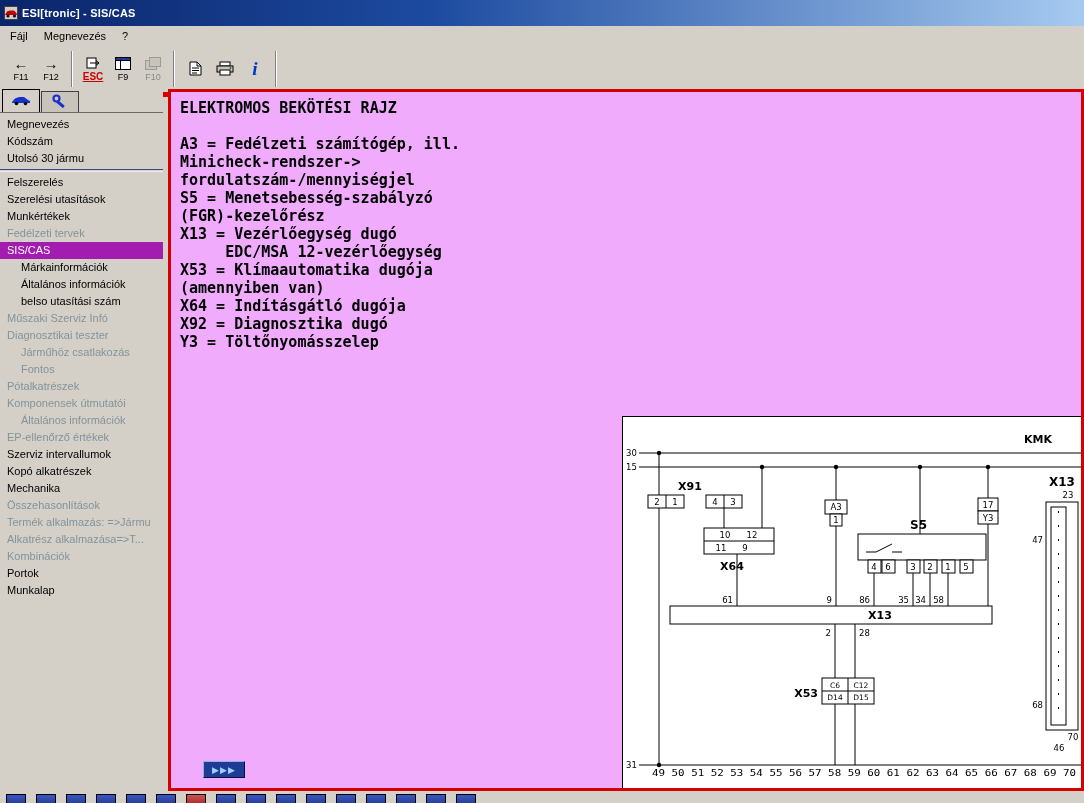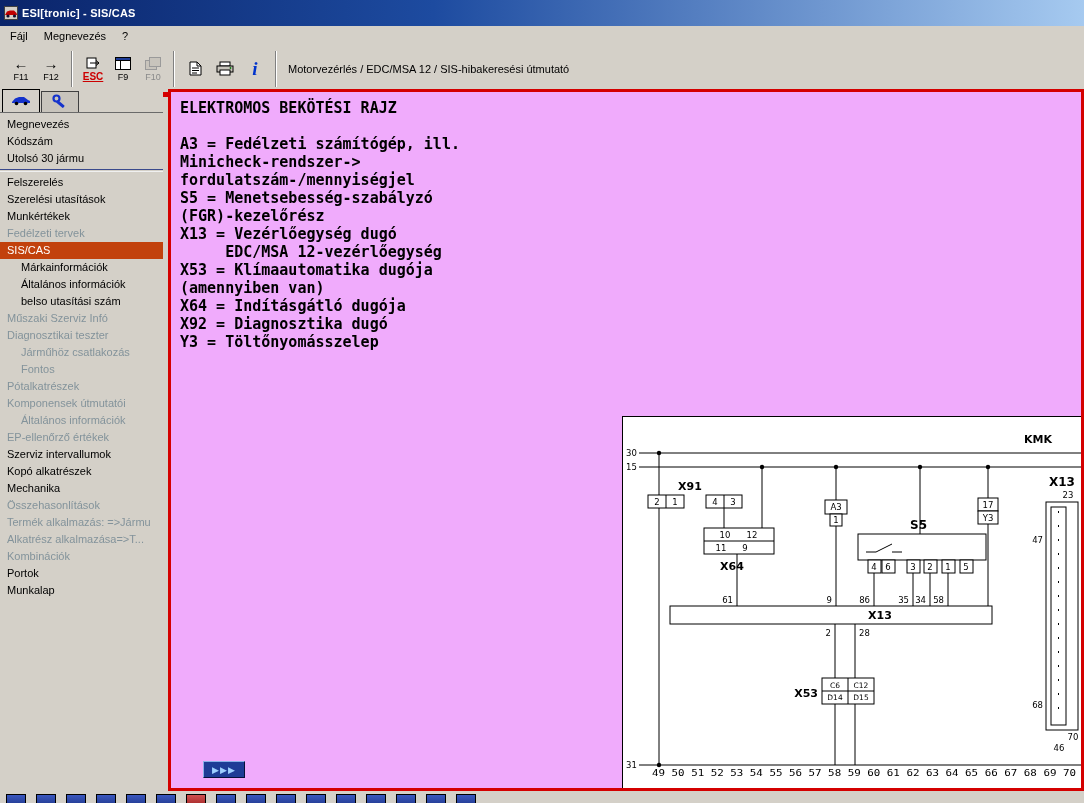--- a/index.html
+++ b/index.html
@@ -37,21 +37,21 @@
   
   .sidebar { width:163px; background:#d4d0c8; overflow:hidden; }
   .tabstrip { height:24px; display:flex; align-items:flex-end; padding-left:2px; border-bottom:1px solid #6a6a6a; }
   .tab { width:38px; height:21px; display:flex; align-items:center; justify-content:center;
          border:1px solid #404040; border-bottom:none; background:#c8c4bc; margin-right:1px; }
   .tab.active { background:#d4d0c8; height:23px; border-color:#000; }
   .side-list { padding-top:3px; }
   .si { height:17px; line-height:17px; padding-left:7px; white-space:nowrap; cursor:default; }
   .si.child { padding-left:21px; }
   .si.disabled { color:#83939b; }
-  .si.selected { background:#c2410c; color:#fff; }
+  .si.selected { background:#a21caf; color:#fff; }
   .sep { height:3px; border-top:1px solid #3a4a8c; border-bottom:1px solid #f0f0f0; margin:2px 0; }
 
   
   .content { flex:1; margin-left:5px; border:3px solid #d40000; background:#f0abfc; position:relative; overflow:hidden; }
   .content pre { font-family:"DejaVu Sans Mono","Liberation Mono",monospace; font-weight:bold; font-size:15px;
                  line-height:18px; padding:7px 0 0 9px; color:#000; }
   .next-btn { position:absolute; left:32px; bottom:10px; width:42px; height:17px; background:#1e3c96;
               border-top:1px solid #8ab0e8; border-left:1px solid #8ab0e8; border-right:1px solid #06103a; border-bottom:1px solid #06103a;
               color:#9fd0ff; font-size:9px; letter-spacing:1px; text-align:center; line-height:16px; padding:0; cursor:pointer; }
 
@@ -155,21 +155,20 @@
           <rect x="4" y="9" width="10" height="5" fill="#fff" stroke="#000"></rect>
           <circle cx="14.5" cy="7" r="0.9" fill="#0a7a0a"></circle>
         </svg>
     </span>
   </div>
   <div class="tb-btn">
     <span class="info-i">i</span>
   </div>
   <div class="vsep"></div>
   <div class="vehicle-info">
-    <div>Motorvezérlés / EDC/MSA 12  / SIS-hibakeresési útmutató</div>
   </div>
 </div>
 
 <div class="redband"></div>
 
 <div class="main">
 
   <div class="sidebar">
     <div class="tabstrip">
       <div class="tab active">

